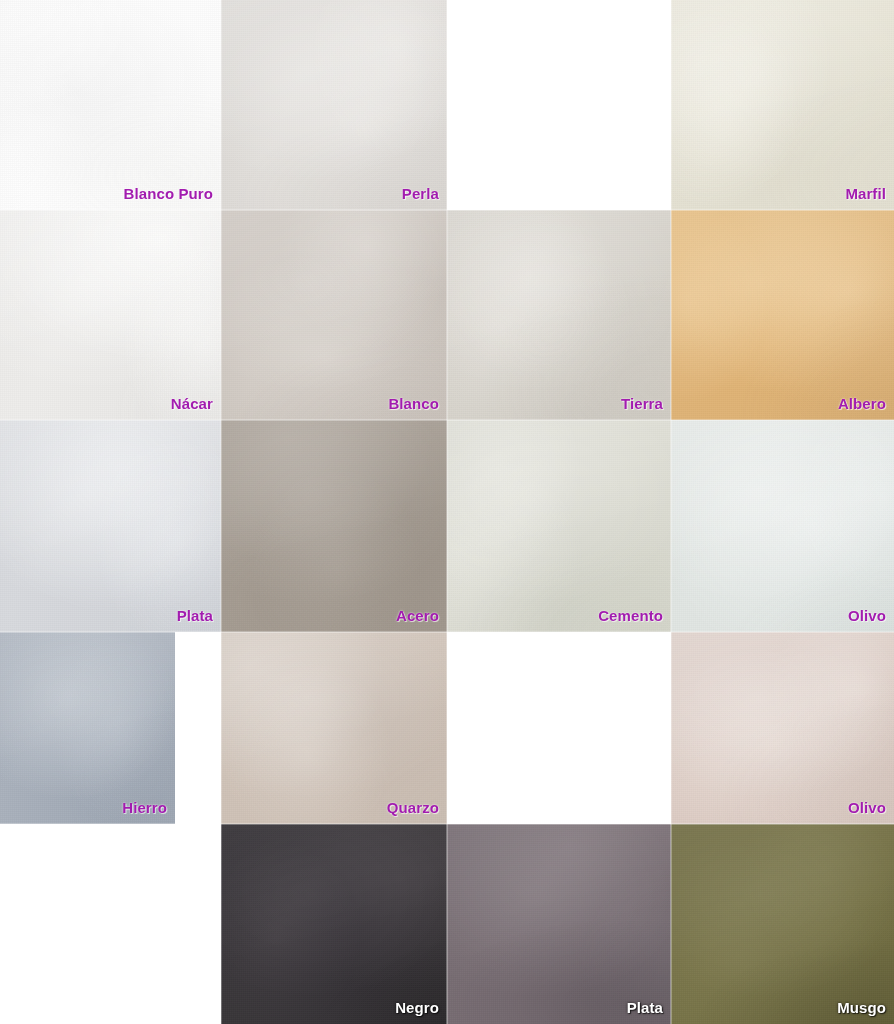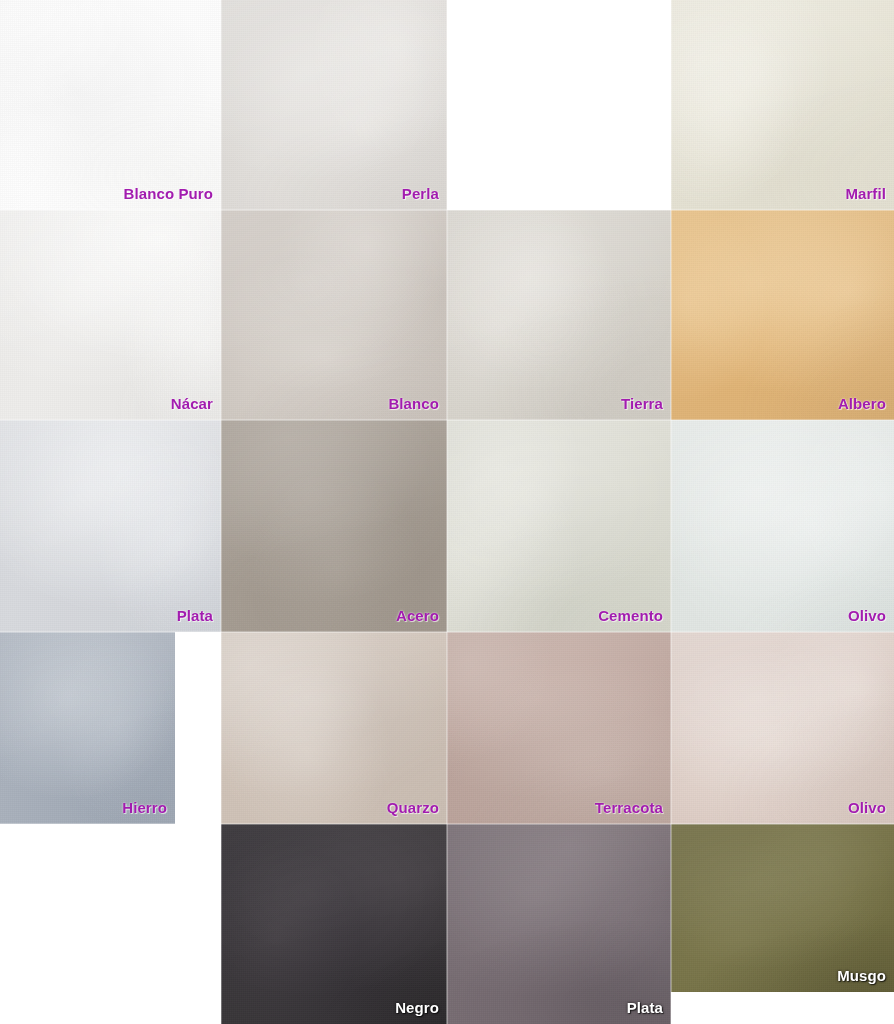--- a/index.html
+++ b/index.html
@@ -196,29 +196,20 @@
     </div>
     <div class="swatch dark-text" style="left: 221px; top: 632px; width: 226px; height: 192px;">
       <div class="base" style="background: rgb(207, 194, 183);"></div>
       <div class="tex1" style="background: radial-gradient(70% 82% at 19% 23%, rgba(226, 217, 209, 0.7) 0%, rgba(0, 0, 0, 0) 70%), radial-gradient(75% 64% at 56% 50%, rgba(190, 177, 167, 0.55) 0%, rgba(0, 0, 0, 0) 72%);"></div>
       <div class="tex2" style="background: radial-gradient(83% 63% at 109% 93%, rgba(197, 185, 174, 0.5) 0%, rgba(0, 0, 0, 0) 68%), radial-gradient(48% 62% at 40% 61%, rgba(226, 217, 209, 0.7) 0%, rgba(0, 0, 0, 0) 65%); opacity: 0.85;"></div>
       <div class="tex3" style="background: linear-gradient(125deg, rgba(190, 177, 167, 0.55) 0%, rgba(0, 0, 0, 0) 38%, rgba(0, 0, 0, 0) 62%, rgba(197, 185, 174, 0.5) 100%); opacity: 0.6;"></div>
       <div class="sheen" style="background: linear-gradient(165deg, rgba(255, 255, 255, 0.2) 0%, rgba(0, 0, 0, 0) 55%), radial-gradient(90% 70% at 40% 35%, rgba(255, 255, 255, 0.2) 0%, rgba(0, 0, 0, 0) 75%);"></div>
       <div class="grain"></div>
       <div class="label">Quarzo</div>
     </div>
-    <div class="swatch dark-text" style="left: 447px; top: 632px; width: 224px; height: 192px;">
-      <div class="base" style="background: rgb(191, 167, 159);"></div>
-      <div class="tex1" style="background: radial-gradient(91% 71% at 68% 70%, rgba(208, 191, 184, 0.65) 0%, rgba(0, 0, 0, 0) 70%), radial-gradient(81% 68% at 39% 76%, rgba(174, 150, 142, 0.55) 0%, rgba(0, 0, 0, 0) 72%);"></div>
-      <div class="tex2" style="background: radial-gradient(100% 66% at 78% 105%, rgba(180, 158, 150, 0.5) 0%, rgba(0, 0, 0, 0) 68%), radial-gradient(48% 62% at 16% 22%, rgba(208, 191, 184, 0.65) 0%, rgba(0, 0, 0, 0) 65%); opacity: 0.85;"></div>
-      <div class="tex3" style="background: linear-gradient(126deg, rgba(174, 150, 142, 0.55) 0%, rgba(0, 0, 0, 0) 38%, rgba(0, 0, 0, 0) 62%, rgba(180, 158, 150, 0.5) 100%); opacity: 0.6;"></div>
-      <div class="sheen" style="background: linear-gradient(165deg, rgba(255, 245, 240, 0.16) 0%, rgba(0, 0, 0, 0) 55%), radial-gradient(90% 70% at 40% 35%, rgba(255, 245, 240, 0.16) 0%, rgba(0, 0, 0, 0) 75%);"></div>
-      <div class="grain"></div>
-      <div class="label">Terracota</div>
-    </div>
     <div class="swatch dark-text" style="left: 671px; top: 632px; width: 223px; height: 192px;">
       <div class="base" style="background: rgb(221, 204, 196);"></div>
       <div class="tex1" style="background: radial-gradient(82% 60% at 47% 57%, rgba(238, 228, 222, 0.72) 0%, rgba(0, 0, 0, 0) 70%), radial-gradient(87% 72% at 82% 47%, rgba(203, 186, 178, 0.5) 0%, rgba(0, 0, 0, 0) 72%);"></div>
       <div class="tex2" style="background: radial-gradient(95% 69% at 87% 82%, rgba(209, 194, 186, 0.45) 0%, rgba(0, 0, 0, 0) 68%), radial-gradient(48% 62% at 77% 33%, rgba(238, 228, 222, 0.72) 0%, rgba(0, 0, 0, 0) 65%); opacity: 0.85;"></div>
       <div class="tex3" style="background: linear-gradient(127deg, rgba(203, 186, 178, 0.5) 0%, rgba(0, 0, 0, 0) 38%, rgba(0, 0, 0, 0) 62%, rgba(209, 194, 186, 0.45) 100%); opacity: 0.6;"></div>
       <div class="sheen" style="background: linear-gradient(165deg, rgba(255, 255, 255, 0.24) 0%, rgba(0, 0, 0, 0) 55%), radial-gradient(90% 70% at 40% 35%, rgba(255, 255, 255, 0.24) 0%, rgba(0, 0, 0, 0) 75%);"></div>
       <div class="grain"></div>
       <div class="label">Olivo</div>
     </div>
     <div class="swatch light-text" style="left: 221px; top: 824px; width: 226px; height: 200px;">
@@ -232,21 +223,21 @@
     </div>
     <div class="swatch light-text" style="left: 447px; top: 824px; width: 224px; height: 200px;">
       <div class="base" style="background: rgb(120, 109, 115);"></div>
       <div class="tex1" style="background: radial-gradient(85% 83% at 54% 18%, rgba(141, 131, 137, 0.5) 0%, rgba(0, 0, 0, 0) 70%), radial-gradient(80% 84% at 91% 70%, rgba(99, 90, 97, 0.55) 0%, rgba(0, 0, 0, 0) 72%);"></div>
       <div class="tex2" style="background: radial-gradient(102% 52% at 74% 83%, rgba(92, 84, 90, 0.5) 0%, rgba(0, 0, 0, 0) 68%), radial-gradient(48% 62% at 90% 66%, rgba(141, 131, 137, 0.5) 0%, rgba(0, 0, 0, 0) 65%); opacity: 0.85;"></div>
       <div class="tex3" style="background: linear-gradient(130deg, rgba(99, 90, 97, 0.55) 0%, rgba(0, 0, 0, 0) 38%, rgba(0, 0, 0, 0) 62%, rgba(92, 84, 90, 0.5) 100%); opacity: 0.6;"></div>
       <div class="sheen" style="background: linear-gradient(165deg, rgba(255, 255, 255, 0.08) 0%, rgba(0, 0, 0, 0) 55%), radial-gradient(90% 70% at 40% 35%, rgba(255, 255, 255, 0.08) 0%, rgba(0, 0, 0, 0) 75%);"></div>
       <div class="grain"></div>
       <div class="label">Plata</div>
     </div>
-    <div class="swatch light-text" style="left: 671px; top: 824px; width: 223px; height: 168px;">
+    <div class="swatch light-text" style="left: 671px; top: 824px; width: 223px; height: 200px;">
       <div class="base" style="background: rgb(116, 112, 68);"></div>
       <div class="tex1" style="background: radial-gradient(76% 72% at 33% 65%, rgba(134, 130, 88, 0.5) 0%, rgba(0, 0, 0, 0) 70%), radial-gradient(86% 63% at 74% 96%, rgba(96, 93, 56, 0.55) 0%, rgba(0, 0, 0, 0) 72%);"></div>
       <div class="tex2" style="background: radial-gradient(97% 55% at 83% 95%, rgba(88, 85, 50, 0.5) 0%, rgba(0, 0, 0, 0) 68%), radial-gradient(48% 62% at 66% 27%, rgba(134, 130, 88, 0.5) 0%, rgba(0, 0, 0, 0) 65%); opacity: 0.85;"></div>
       <div class="tex3" style="background: linear-gradient(131deg, rgba(96, 93, 56, 0.55) 0%, rgba(0, 0, 0, 0) 38%, rgba(0, 0, 0, 0) 62%, rgba(88, 85, 50, 0.5) 100%); opacity: 0.6;"></div>
       <div class="sheen" style="background: linear-gradient(165deg, rgba(255, 255, 255, 0.07) 0%, rgba(0, 0, 0, 0) 55%), radial-gradient(90% 70% at 40% 35%, rgba(255, 255, 255, 0.07) 0%, rgba(0, 0, 0, 0) 75%);"></div>
       <div class="grain"></div>
       <div class="label">Musgo</div>
     </div>
     <div class="seam-v" style="left: 220px;"></div>
     <div class="seam-v" style="left: 446px;"></div>

